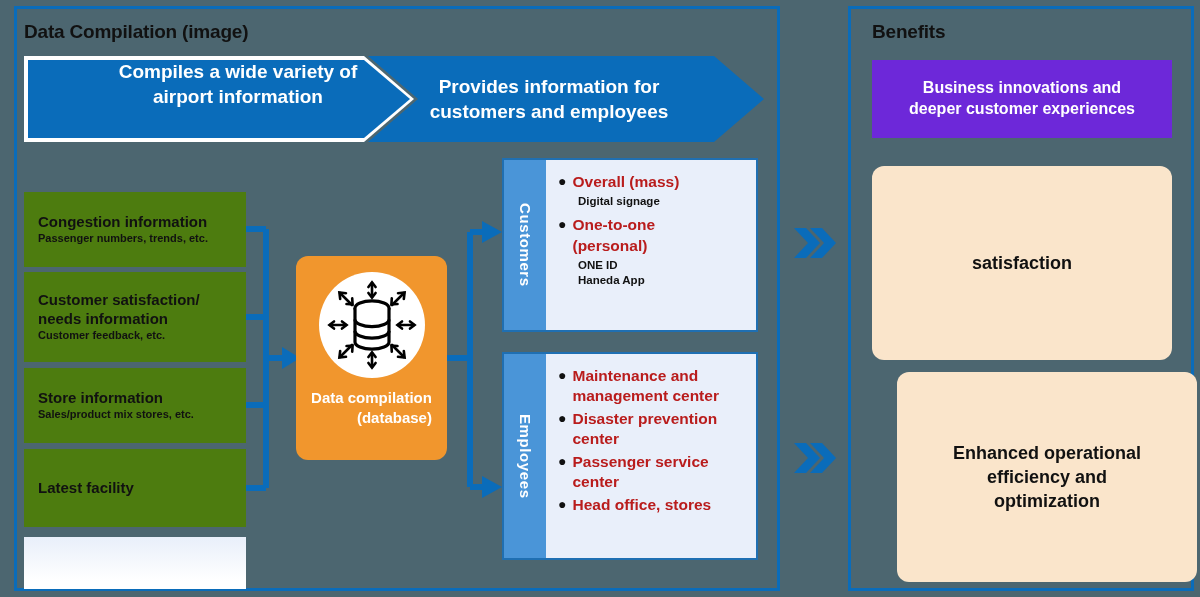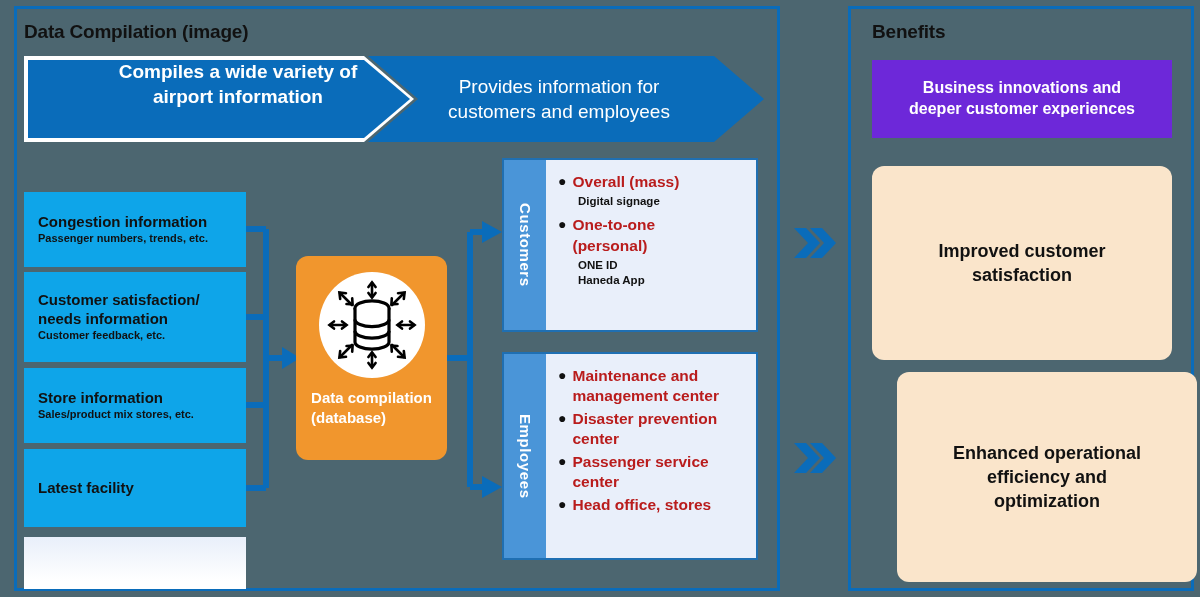--- a/index.html
+++ b/index.html
@@ -53,31 +53,31 @@
     display: flex; align-items: flex-start; justify-content: center;
     color: #ffffff; font-weight: bold; font-size: 19px; line-height: 1.3;
     text-align: center; z-index: 2; margin-left: 40px;
   }
   #chev-2 {
     position: absolute; left: 344px; top: 0; width: 396px; height: 86px;
     clip-path: polygon(0 0, 346px 0, 396px 50%, 346px 100%, 0 100%, 50px 50%);
     background: #0a6cba; z-index: 3;
   }
   #chev-2-text {
-    position: absolute; left: 338px; top: 0; width: 350px; height: 88px;
-    display: flex; align-items: center; justify-content: center;
-    color: #ffffff; font-weight: normal; font-size: 19px; line-height: 1.3;
+    position: absolute; left: 328px; top: 0; width: 350px; height: 88px;
+    display: flex; align-items: center; justify-content: center;
+    color: #ffffff; font-weight: bold; font-size: 19px; line-height: 1.3;
     text-align: center; z-index: 4; padding-left: 44px;
   }
 
   
   .src-box {
     position: absolute;
     left: 24px; width: 222px;
-    background: #0ea5e9;
+    background: #4d7c0f;
     padding: 10px 14px;
     display: flex; flex-direction: column; justify-content: center;
   }
   .src-title { font-size: 15px; font-weight: bold; color: #111; line-height: 1.22; }
   .src-sub   { font-size: 11px; font-weight: bold; color: #111; line-height: 1.25; margin-top: 1px; }
   #src-0 { top: 192px; height: 75px; }
   #src-1 { top: 272px; height: 90px; }
   #src-2 { top: 368px; height: 75px; }
   #src-3 { top: 449px; height: 78px; }
   #src-4 {
@@ -94,21 +94,21 @@
     background: #f1962d; border-radius: 12px;
     display: flex; flex-direction: column; align-items: center;
   }
   #db-circle {
     width: 106px; height: 106px; border-radius: 50%;
     background: #ffffff; margin-top: 16px;
     display: flex; align-items: center; justify-content: center;
   }
   #db-label {
     margin-top: 10px; color: #ffffff; font-size: 15px; font-weight: bold;
-    text-align: left; line-height: 1.3;
+    text-align: right; line-height: 1.3;
   }
 
   
   .aud-box {
     position: absolute;
     border: 2px solid #1f6fb2;
     background: #e9effa;
     display: flex;
   }
   #aud-0 { left: 502px; top: 158px; width: 256px; height: 174px; }
@@ -341,21 +341,20 @@
 
   <div id="ben-top">
     <div>
       <div>Business innovations and</div>
       <div>deeper customer experiences</div>
     </div>
   </div>
 
   <div class="ben-card" id="ben-0">
     <div>
-      <div>Improved customer</div>
       <div>satisfaction</div>
     </div>
   </div>
 
   <div class="ben-card" id="ben-1">
     <div>
       <div>Enhanced operational</div>
       <div>efficiency and</div>
       <div>optimization</div>
     </div>

